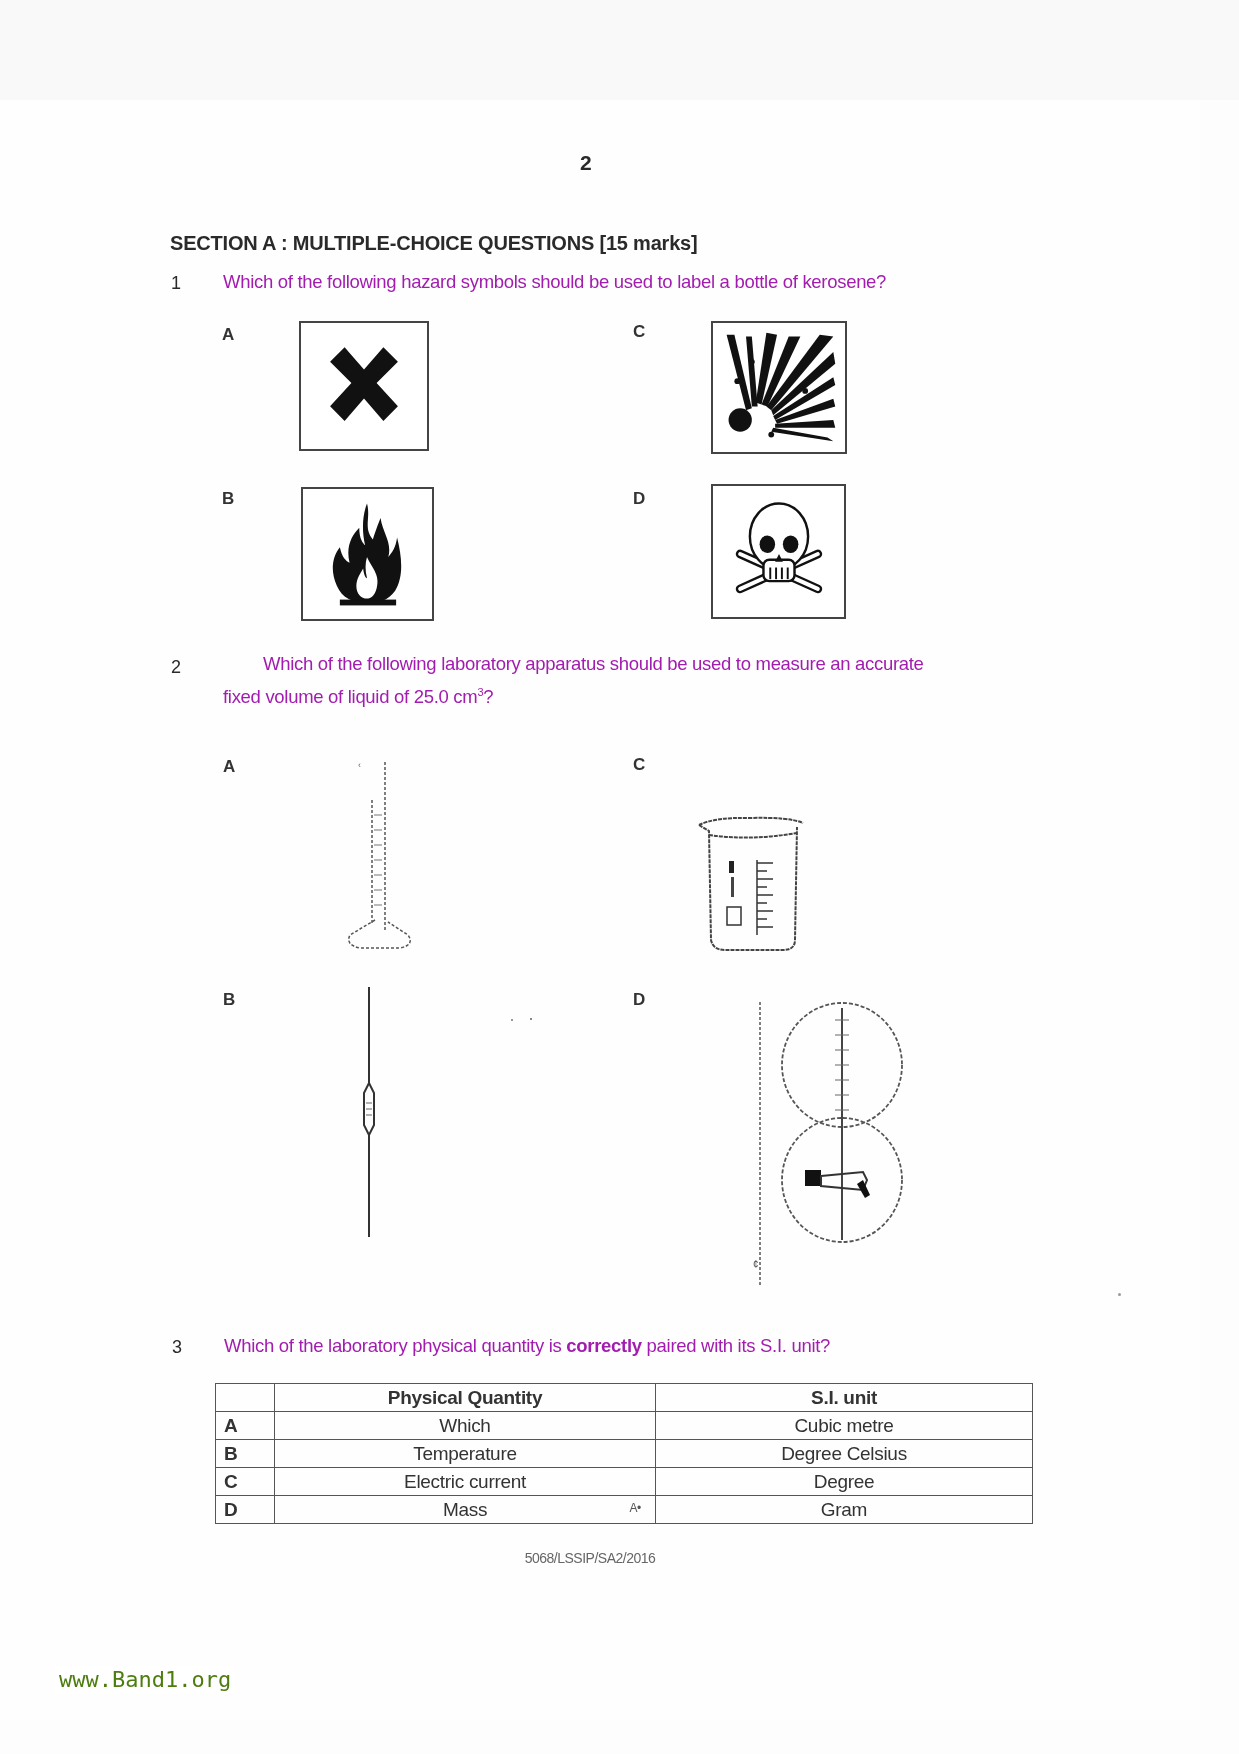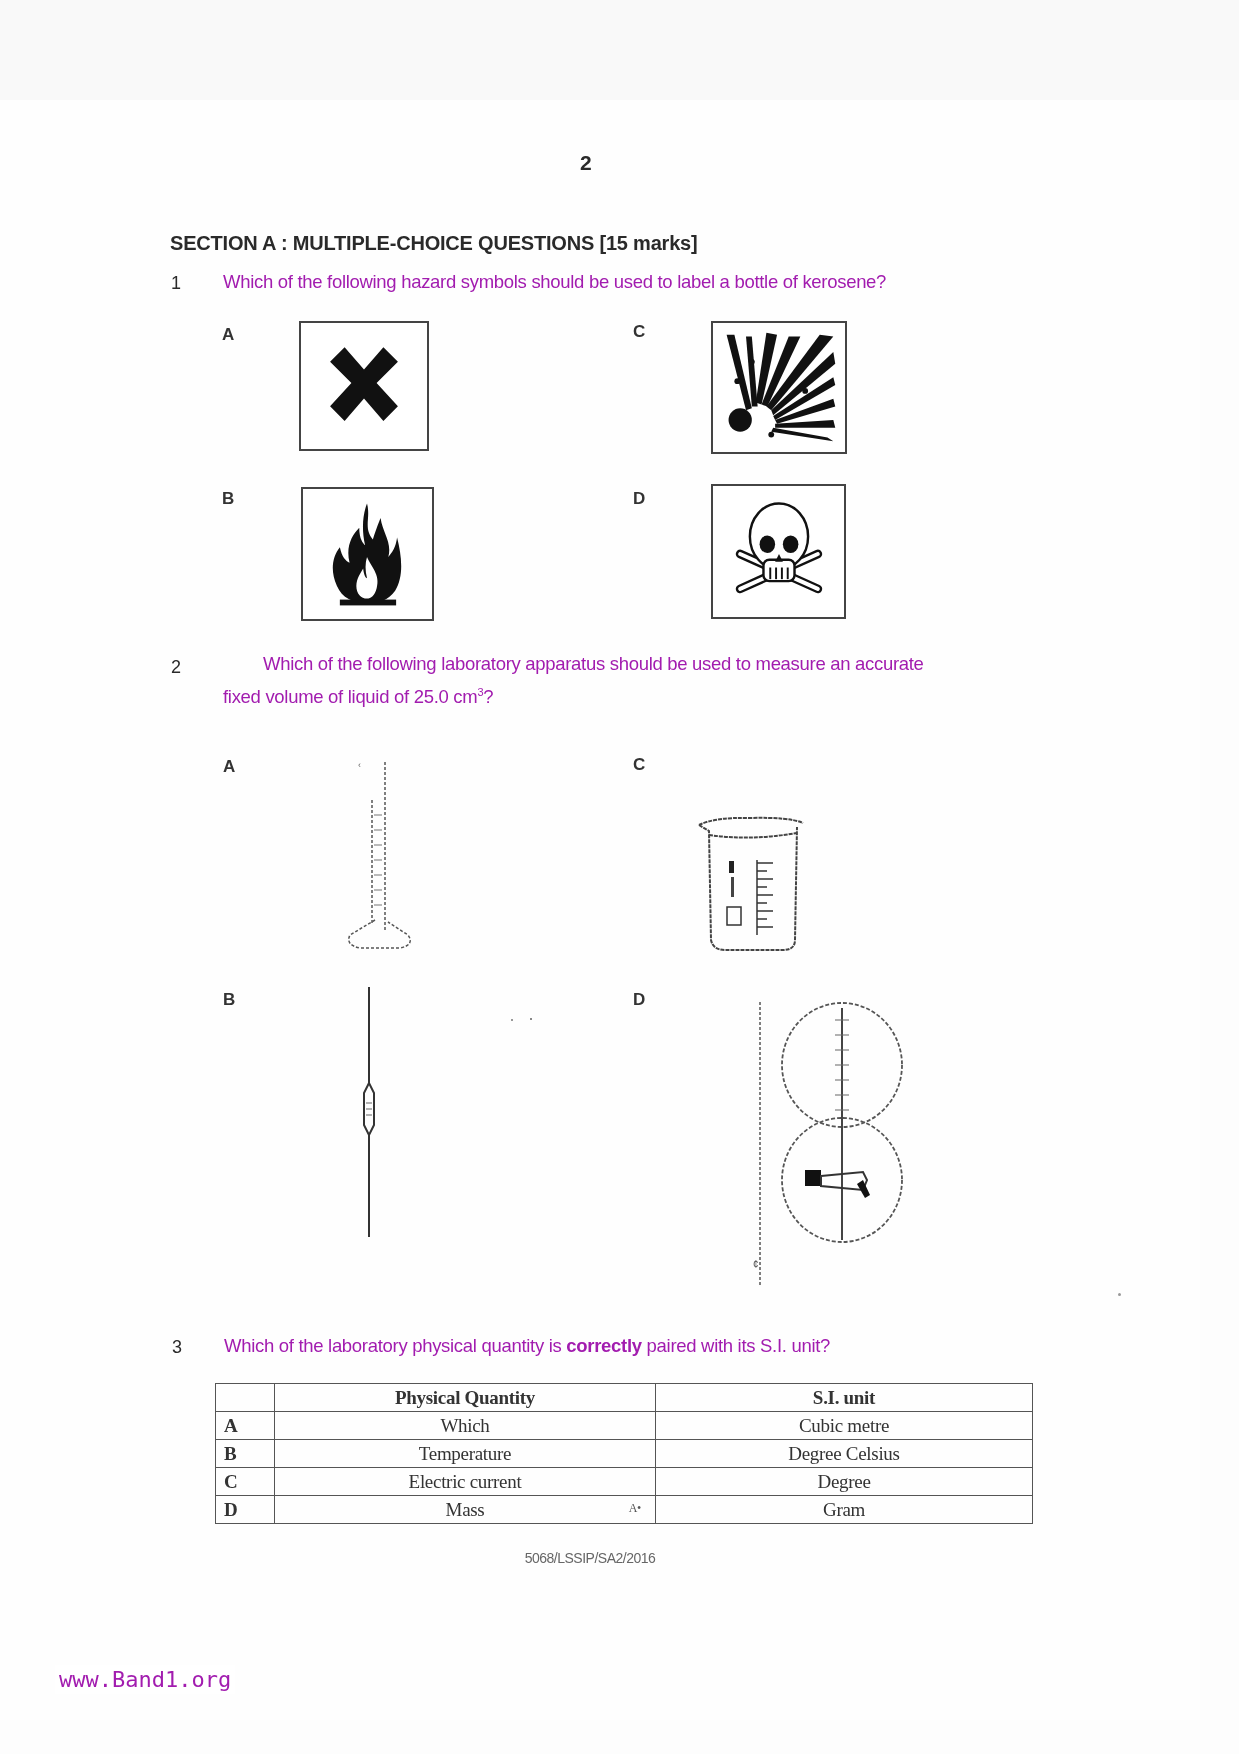--- a/index.html
+++ b/index.html
@@ -14,32 +14,32 @@
   .abs { position: absolute; }
   .pagenum { left: 580px; top: 151px; font-size: 21px; font-weight: bold; color: #2a2a2a; }
   .heading { left: 170px; top: 220px; font-size: 20px; font-weight: bold; color: #2a2a2a; letter-spacing: -0.2px; margin-top: 12px; }
   .qnum { font-size: 18px; color: #2a2a2a; }
   .qtext { font-size: 18.5px; color: #a21caf; letter-spacing: -0.3px; line-height: 28px; }
   .optlabel { font-size: 17px; color: #333; font-weight: bold; }
   .hzbox { position: absolute; width: 130px; height: 130px; border: 2px solid #444; background: #fff; box-sizing: border-box; }
   .hzbox svg { width: 100%; height: 100%; display: block; }
   table.qtable {
     position: absolute; left: 215px; top: 1383px; width: 818px;
-    border-collapse: collapse; font-size: 19px; color: #333; font-family: Liberation Serif, serif;
+    border-collapse: collapse; font-size: 19px; color: #333;
   }
   table.qtable td, table.qtable th {
     border: 1.5px solid #555; height: 27px; padding: 0; text-align: center; font-weight: normal;
     letter-spacing: -0.3px;
   }
   table.qtable th { font-weight: bold; }
   table.qtable td.letter { width: 50px; text-align: left; padding-left: 8px; font-weight: bold; }
   table.qtable td.qty { width: 380px; position: relative; }
   .stray { position: absolute; right: 14px; top: 5px; font-size: 12px; color: #555; }
   .footercode { left: 0; width: 1180px; top: 1550px; text-align: center; font-size: 14px; color: #666; letter-spacing: -0.5px; }
-  .watermark { left: 55px; top: 1665px; font-family: "DejaVu Sans Mono", monospace; font-size: 22px; color: #a21caf; background: #fff; padding: 2px 4px; }
+  .watermark { left: 55px; top: 1665px; font-family: "DejaVu Sans Mono", monospace; font-size: 22px; color: #4d7c0f; background: #fff; padding: 2px 4px; }
   .apparatus svg { display: block; }
 </style>
 </head>
 <body>
 
 <div class="topband"></div>
 <div class="paper"></div>
 
 <div class="abs pagenum">2</div>
 <div class="abs heading">SECTION A : MULTIPLE-CHOICE QUESTIONS [15 marks]</div>

